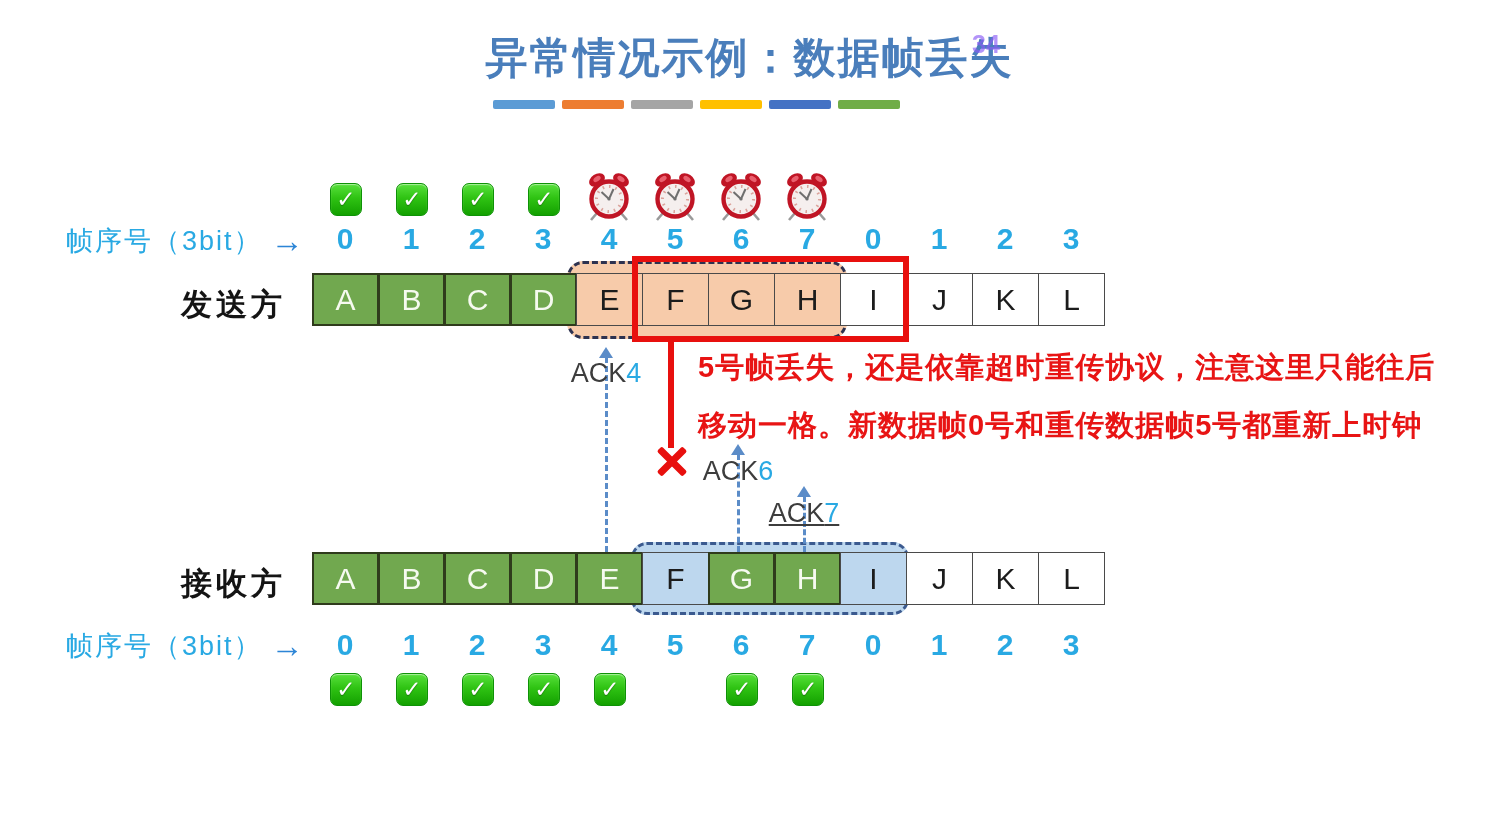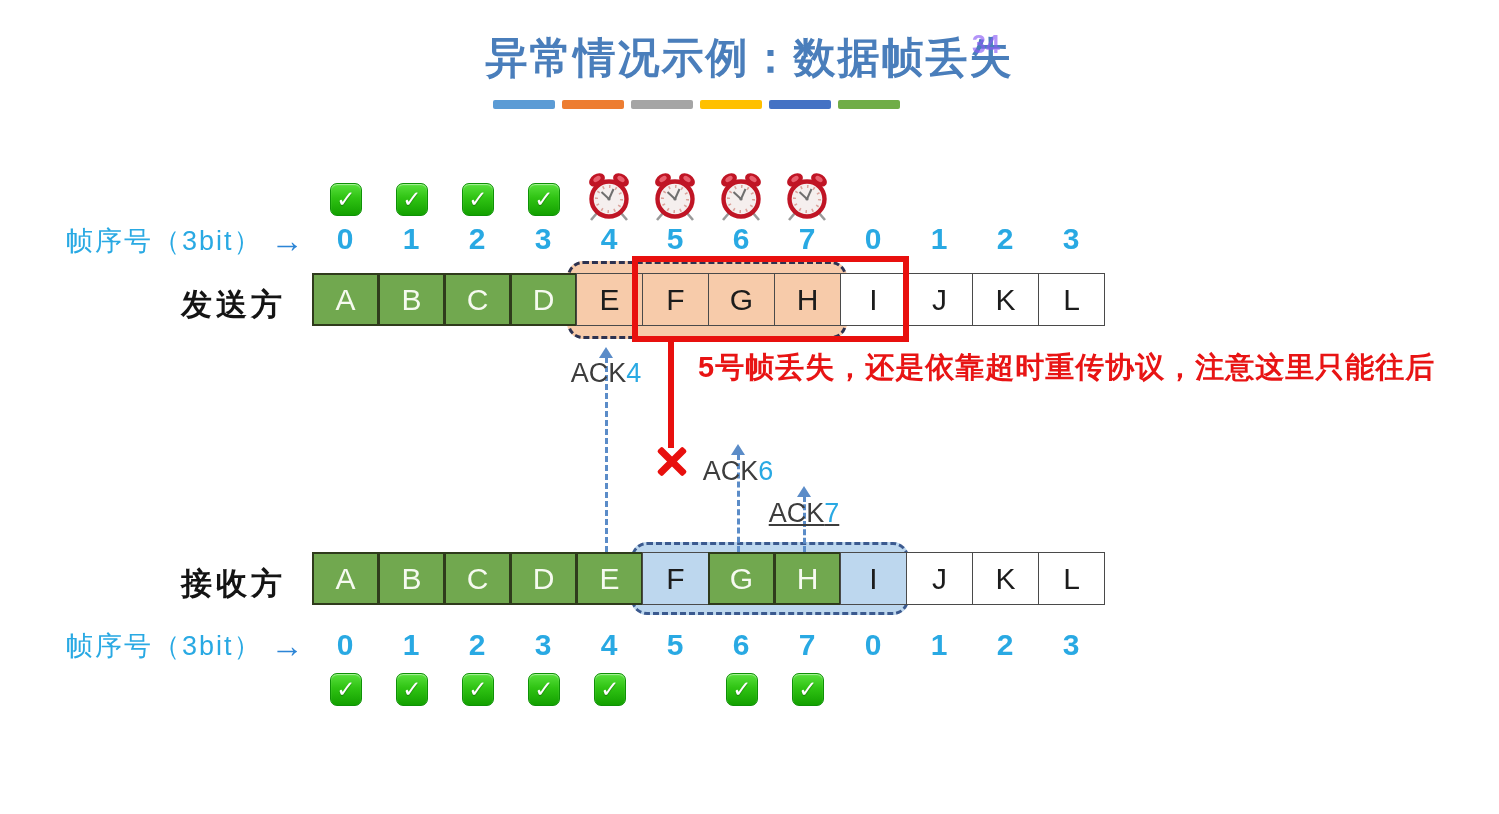--- a/index.html
+++ b/index.html
@@ -177,20 +177,21 @@
     </div>
 
   <div class="abs red-rect"></div>
   <div class="abs red-line"></div>
   <div class="abs red-x">
     <div class="bar b1"></div>
     <div class="bar b2"></div>
   </div>
 
   <div class="abs annotation l1">5号帧丢失，还是依靠超时重传协议，注意这里只能往后</div>
+  <div class="abs annotation l2">移动一格。新数据帧0号和重传数据帧5号都重新上时钟</div>
 
   <div class="layer" id="ack-layer">
       <div class="ack-head" style="left: 606px; top: 347px;"></div>
       <div class="ack-line" style="left: 604.5px; top: 357px; height: 195px;"></div>
       <div class="ack-label" style="left: 606px; top: 358px;"><span>ACK</span><span class="num">4</span></div>
       <div class="ack-head" style="left: 738px; top: 444px;"></div>
       <div class="ack-line" style="left: 736.5px; top: 454px; height: 98px;"></div>
       <div class="ack-label" style="left: 738px; top: 456px;"><span>ACK</span><span class="num">6</span></div>
       <div class="ack-head" style="left: 804px; top: 486px;"></div>
       <div class="ack-line" style="left: 802.5px; top: 496px; height: 56px;"></div>

